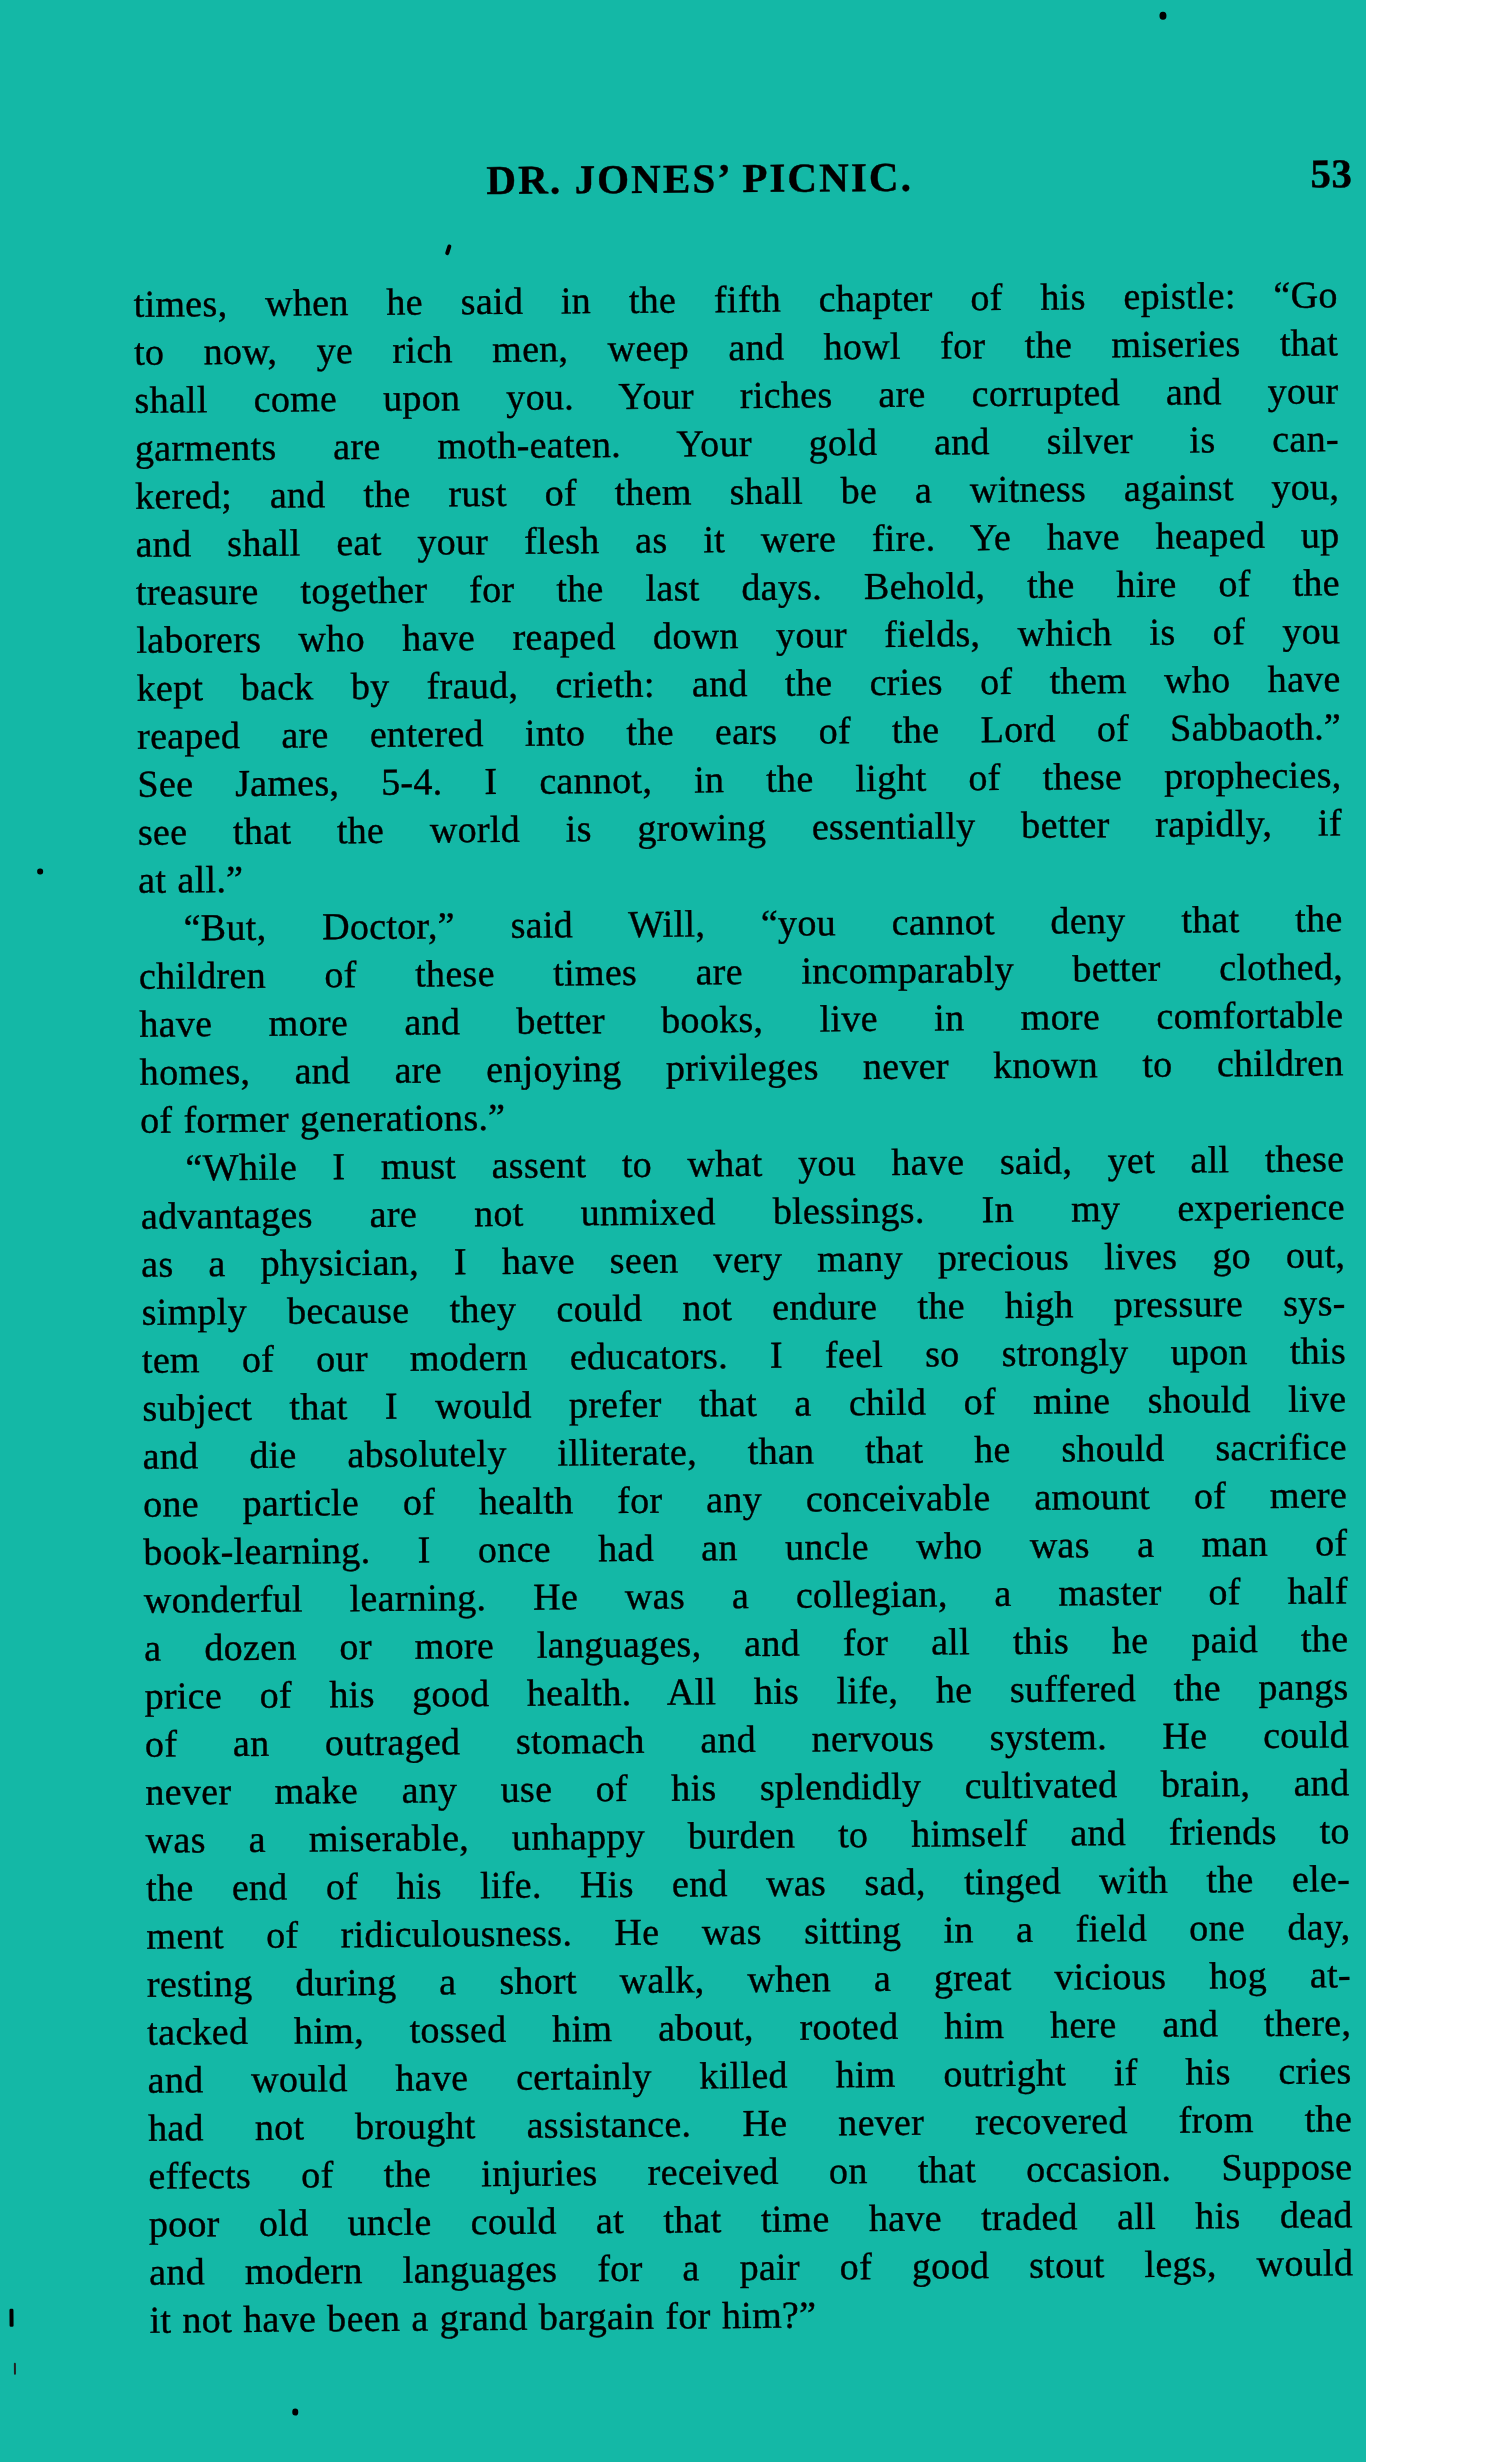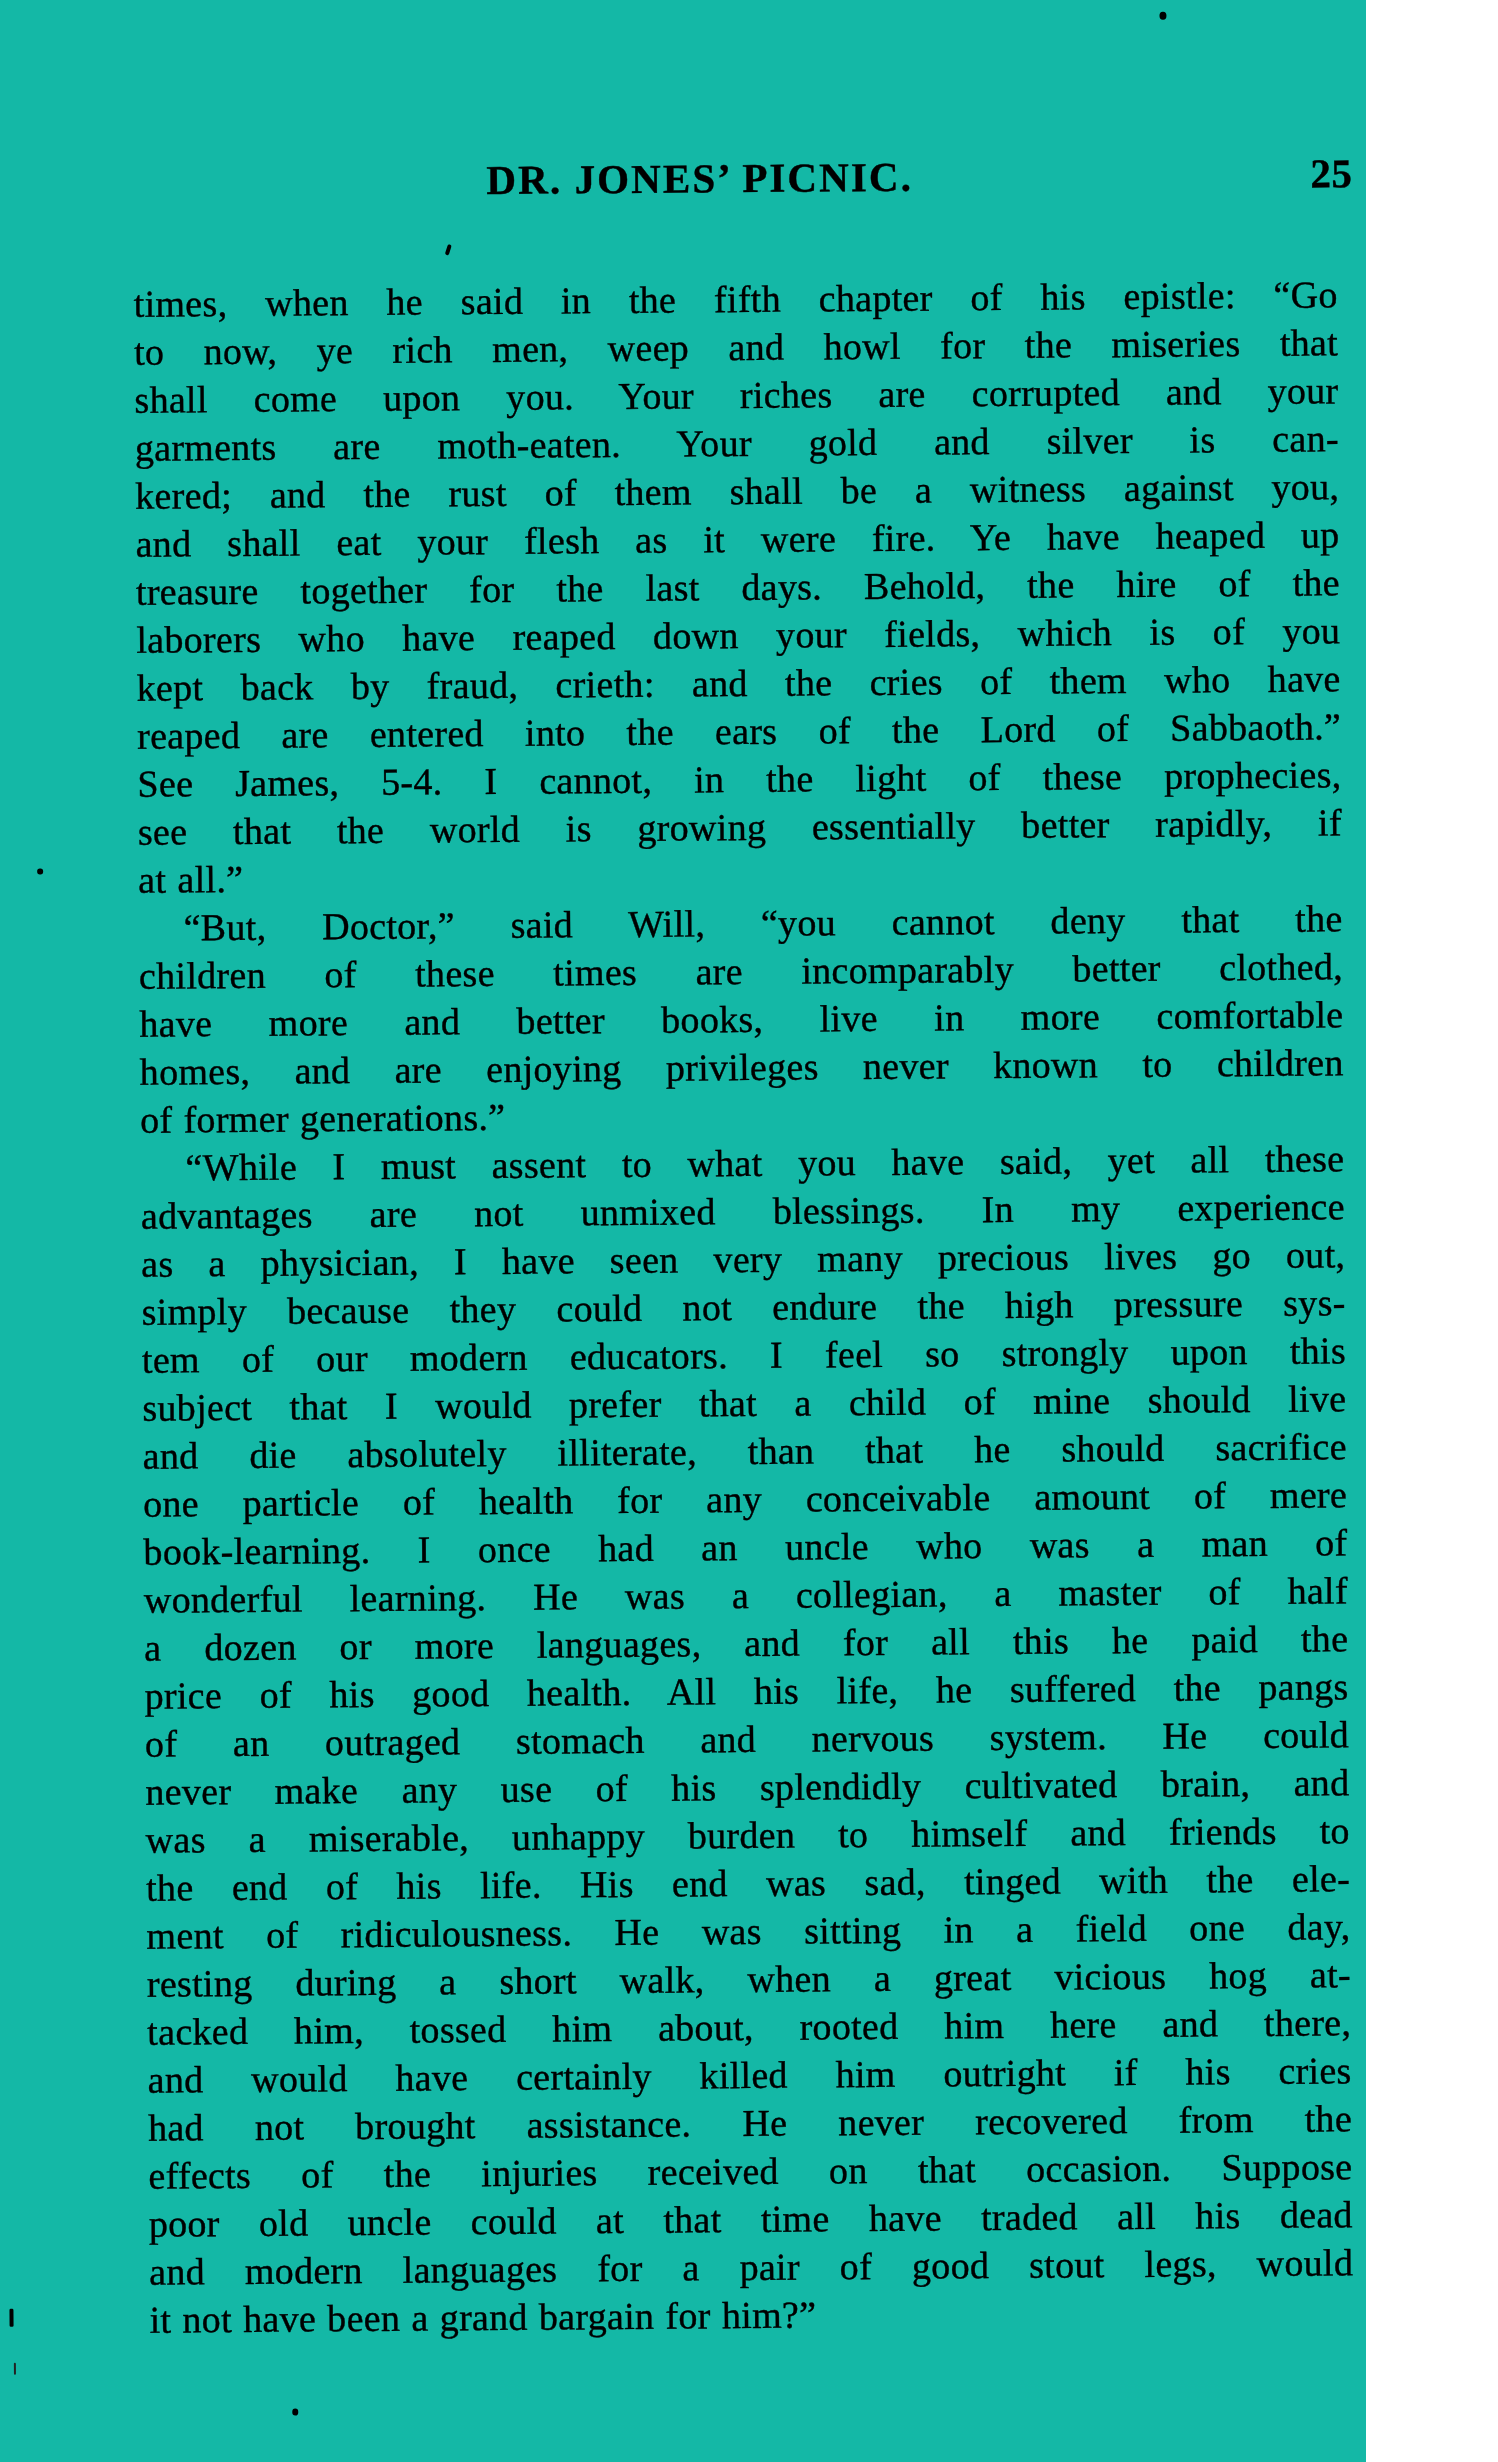--- a/index.html
+++ b/index.html
@@ -67,21 +67,21 @@
   .round { border-radius: 50%; }
 </style>
 </head>
 <body>
 
 <div class="page">
   <div class="scan">
 
     <div class="header-row">
       <div class="header-title">DR. JONES’ PICNIC.</div>
-      <div class="page-number">25</div>
+      <div class="page-number">53</div>
     </div>
 
     <div class="body-block">
       <div>
         <div class="line">times, when he said in the fifth chapter of his epistle: “Go</div>
         <div class="line">to now, ye rich men, weep and howl for the miseries that</div>
         <div class="line">shall come upon you. Your riches are corrupted and your</div>
         <div class="line">garments are moth-eaten. Your gold and silver is can-</div>
         <div class="line">kered; and the rust of them shall be a witness against you,</div>
         <div class="line">and shall eat your flesh as it were fire. Ye have heaped up</div>

